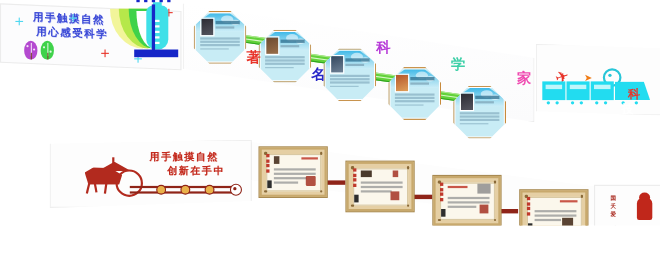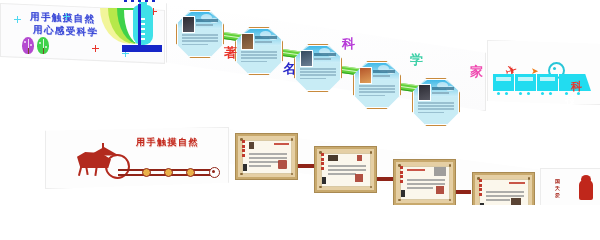--- a/index.html
+++ b/index.html
@@ -342,20 +342,21 @@
         <span class="kejichar white" style="left:72px;top:26px;">技</span>
       </div>
     </div>
   </div>
 
   <div id="bottom-wall">
 
     <div class="plate" id="bot-left-plate"></div>
 
     <div class="bot-slogan" style="left:136px;top:24px;">用手触摸自然</div>
+    <div class="bot-slogan" style="left:152px;top:37px;">创新在手中</div>
 
     <div id="chariot">
       <div id="wheel-big"></div>
       <div id="chariot-body"></div>
       <div id="canopy"></div>
       <div id="pole"></div>
       <div class="horse-leg" style="left:4px;top:19px;height:9px;transform:rotate(14deg);"></div>
       <div class="horse-leg" style="left:11px;top:19px;height:8px;transform:rotate(-10deg);"></div>
       <div class="horse-leg" style="left:20px;top:19px;height:9px;transform:rotate(8deg);"></div>
     </div>

